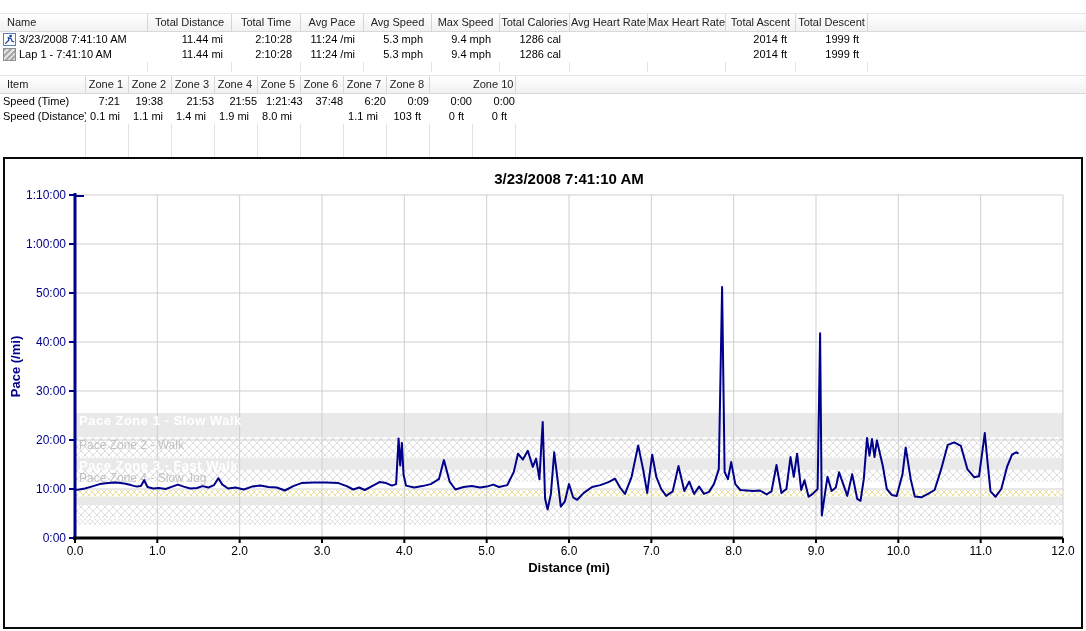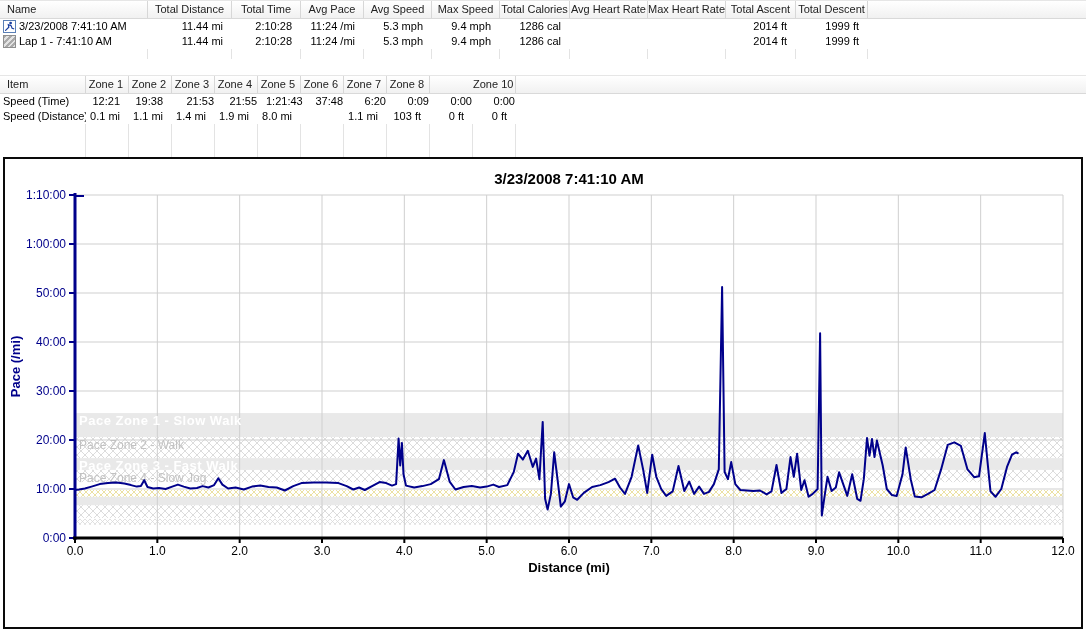--- a/index.html
+++ b/index.html
@@ -26,21 +26,21 @@
   
   .chart-panel{position:absolute;left:3px;top:157px;width:1080px;height:472px;
     box-sizing:border-box;border:2px solid #0a0a0a;background:#fff;}
   #chart{display:block;width:1076px;height:468px;font-family:"Liberation Sans","DejaVu Sans",sans-serif;}
 </style>
 </head>
 <body>
 
 <div class="page">
 
-  <div id="summary-table" class="lv" style="top:0;">
+  <div id="summary-table" class="lv" style="top:13px;">
       <div class="lv-h">
         <div class="lv-hc left" style="width: 148px;">Name</div>
         <div class="lv-hc " style="width: 84px;">Total Distance</div>
         <div class="lv-hc " style="width: 69px;">Total Time</div>
         <div class="lv-hc " style="width: 63px;">Avg Pace</div>
         <div class="lv-hc " style="width: 68px;">Avg Speed</div>
         <div class="lv-hc " style="width: 68px;">Max Speed</div>
         <div class="lv-hc " style="width: 70px;">Total Calories</div>
         <div class="lv-hc " style="width: 78px;">Avg Heart Rate</div>
         <div class="lv-hc " style="width: 78px;">Max Heart Rate</div>
@@ -110,21 +110,21 @@
         <div class="lv-hc right" style="width: 43px;">Zone 7</div>
         <div class="lv-hc right" style="width: 43px;">Zone 8</div>
         <div class="lv-hc right" style="width: 43px; margin-top: 36px;">Zone 9</div>
         <div class="lv-hc right" style="width: 43px;">Zone 10</div>
         <div class="lv-hc lv-fill"></div>
       </div>
       <div class="lv-r">
         <div class="lv-c left" style="width: 86px;">
           <span>Speed (Time)</span>
         </div>
-        <div class="lv-c" style="width: 43px;">12:21</div>
+        <div class="lv-c" style="width: 43px;">7:21</div>
         <div class="lv-c" style="width: 43px;">19:38</div>
         <div class="lv-c" style="width: 43px; margin-left: 8px;">21:53</div>
         <div class="lv-c" style="width: 43px;">21:55</div>
         <div class="lv-c" style="width: 43px;">1:21:43</div>
         <div class="lv-c" style="width: 43px;">37:48</div>
         <div class="lv-c" style="width: 43px;">6:20</div>
         <div class="lv-c" style="width: 43px;">0:09</div>
         <div class="lv-c" style="width: 43px;">0:00</div>
         <div class="lv-c" style="width: 43px;">0:00</div>
       </div>

